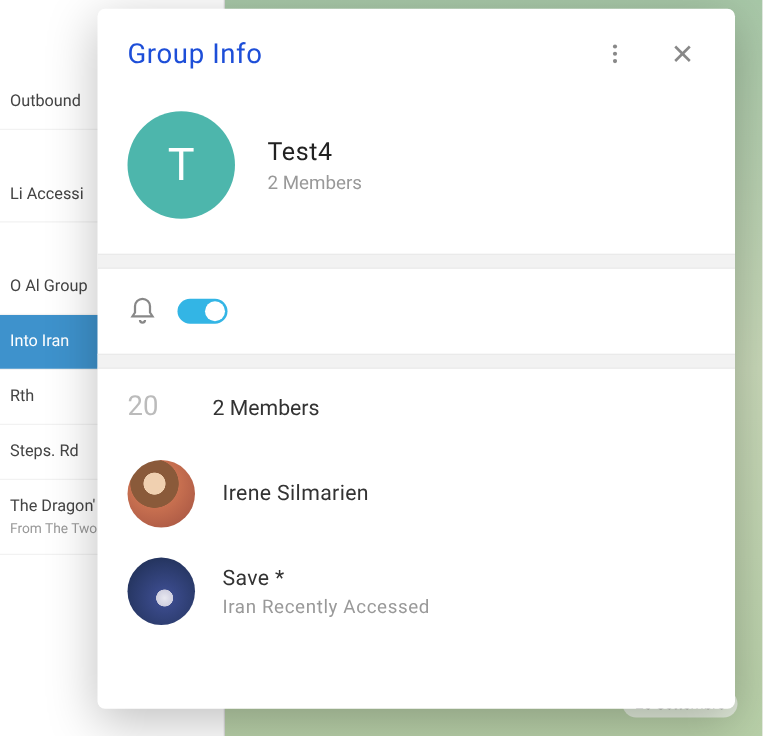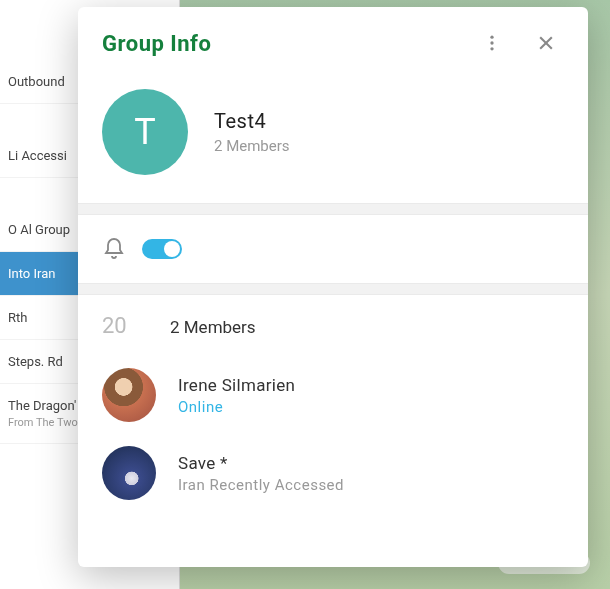--- a/index.html
+++ b/index.html
@@ -67,22 +67,22 @@
       overflow: hidden;
     }
     .modal-header {
       display: flex;
       align-items: center;
       padding: 18px 24px 10px 24px;
     }
     .modal-title {
       flex: 1;
       font-size: 22px;
-      font-weight: 700;
-      color: #15803d;
+      font-weight: 400;
+      color: #1d4ed8;
       letter-spacing: 0.5px;
     }
     .header-actions {
       display: flex;
       gap: 18px;
       align-items: center;
     }
     .icon-btn {
       width: 36px;
       height: 36px;
@@ -301,21 +301,20 @@
   <div class="members-section">
     <div class="members-header">
       <div class="members-number">20</div>
       <div class="members-title">2 Members</div>
     </div>
 
     <div class="member-row">
       <div class="member-avatar irene"></div>
       <div class="member-info">
         <div class="member-name">Irene Silmarien</div>
-        <div class="member-status online">Online</div>
       </div>
     </div>
 
     <div class="member-row">
       <div class="member-avatar save"></div>
       <div class="member-info">
         <div class="member-name">Save *</div>
         <div class="member-status">Iran Recently Accessed</div>
       </div>
     </div>

